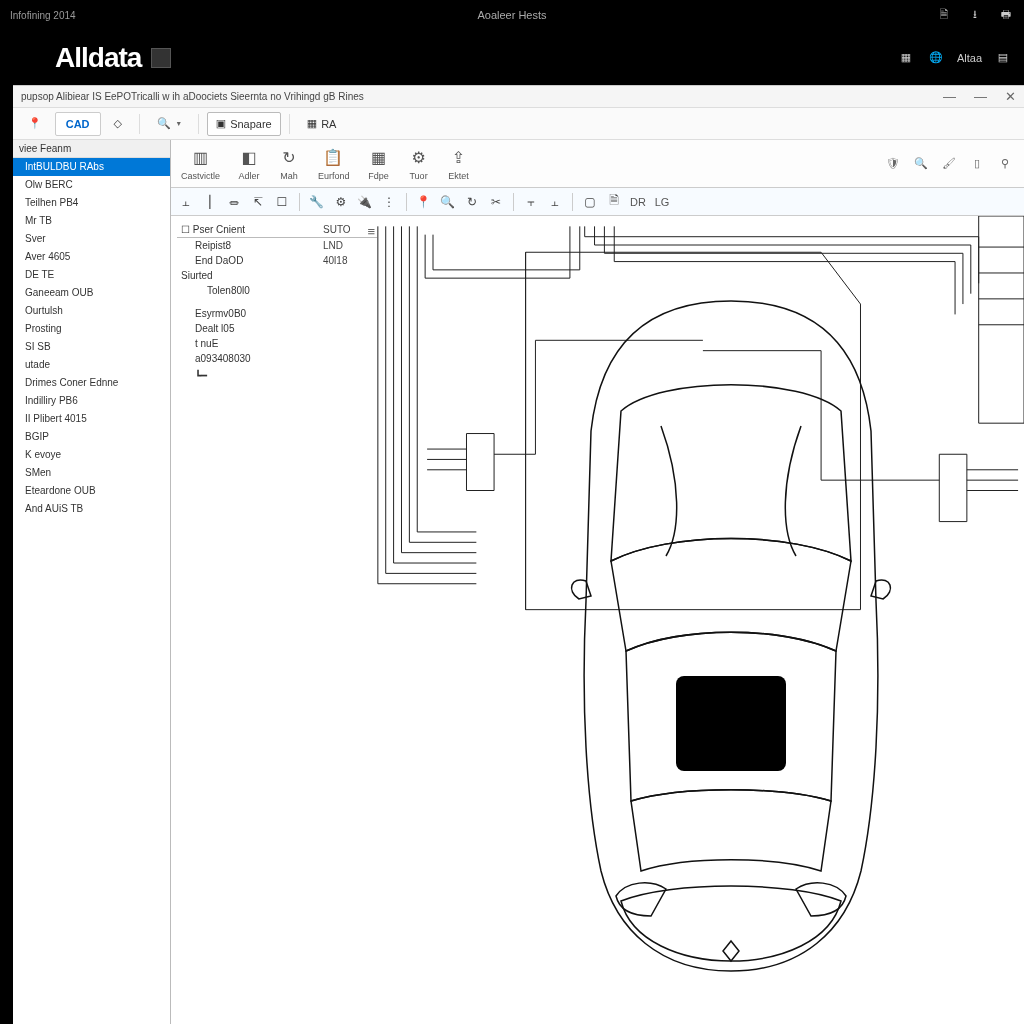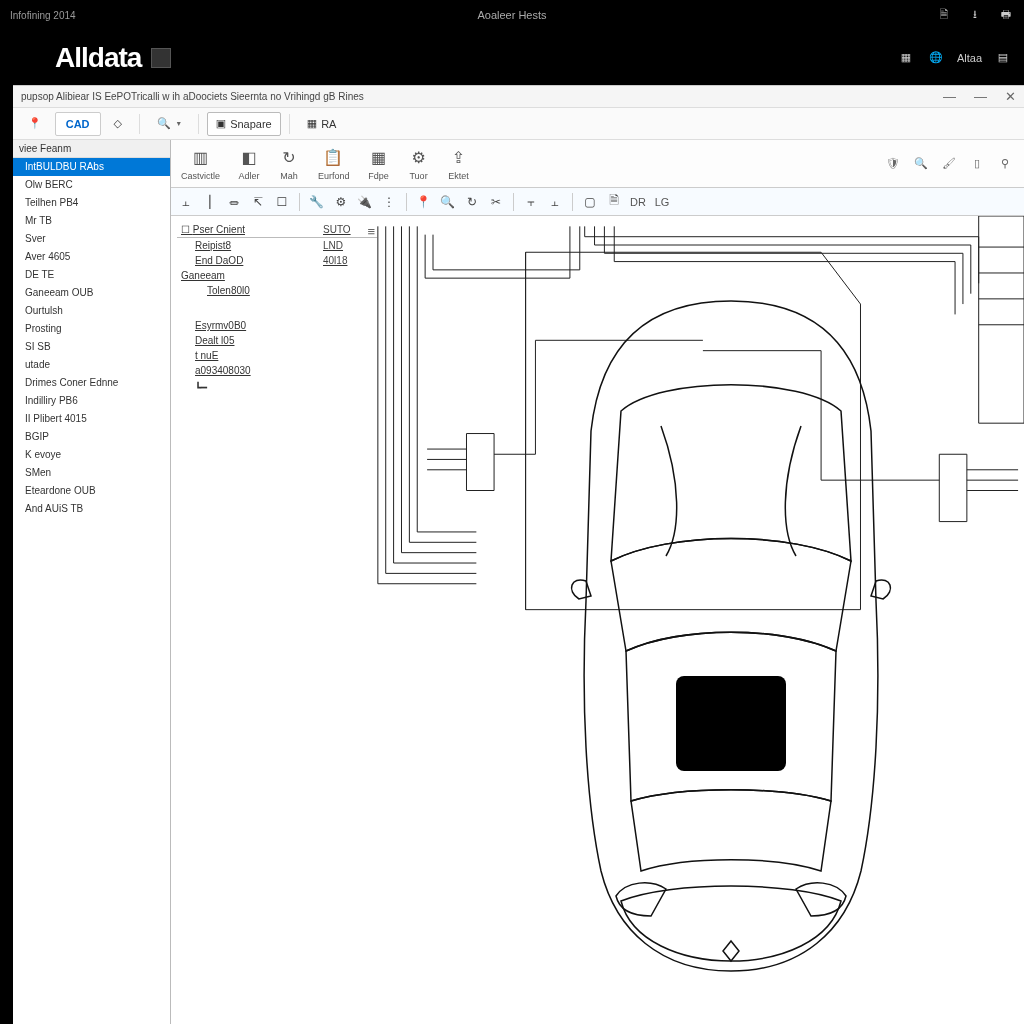--- a/index.html
+++ b/index.html
@@ -46,21 +46,21 @@
 .ribbon-right .ico { width: 18px; height: 18px; color: #666; display: flex; align-items: center; justify-content: center; }
 
 .toolstrip { height: 28px; background: #f7fbff; border-bottom: 1px solid #ccc; display: flex; align-items: center; padding: 0 6px; gap: 6px; font-size: 12px; color: #444; }
 .toolstrip .ts { display: inline-flex; align-items: center; justify-content: center; min-width: 18px; height: 20px; }
 .toolstrip .tstxt { font-size: 11px; color: #555; }
 .ts-sep { width: 1px; height: 18px; background: #ccc; margin: 0 2px; }
 
 .canvas-area { flex: 1; position: relative; background: #fff; overflow: hidden; }
 
 .props { position: absolute; left: 6px; top: 6px; width: 200px; background: #fff; font-size: 10px; color: #333; z-index: 5; }
-.props-row { display: flex; padding: 2px 4px; gap: 20px; text-decoration: underline; }
+.props-row { display: flex; padding: 2px 4px; gap: 8px; }
 .props-row .pk { flex: 1; }
 .props-row .pv { width: 50px; text-align: left; color: #444; }
 .props-row.head { border-bottom: 1px solid #bbb; font-weight: normal; }
 .props-row.head .pk::before { content: "☐ "; }
 .props-menu { position: absolute; right: 2px; top: 2px; font-size: 13px; color: #666; }
 .props .indent1 { padding-left: 18px; }
 .props .indent2 { padding-left: 30px; flex-direction: column; }
 
 .statusbar { height: 20px; border-top: 1px solid #ccc; background: #fafafa; display: flex; align-items: center; padding: 0 8px; font-size: 10px; color: #555; justify-content: space-between; }
 
@@ -218,21 +218,21 @@
           </div>
           <div class="props-row indent1">
               <span class="pk">Reipist8</span>
               <span class="pv">LND</span>
             </div>
           <div class="props-row indent1">
               <span class="pk">End DaOD</span>
               <span class="pv">40l18</span>
             </div>
           <div class="props-row">
-              <span class="pk">Ganeeam</span>
+              <span class="pk">Siurted</span>
               <span class="pv"></span>
             </div>
           <div class="props-row indent2">
               <span class="pk">Tolen80l0</span>
               <span class="pv"></span>
             </div>
           <div class="props-row indent1">
               <span class="pk">Esyrmv0B0</span>
               <span class="pv"></span>
             </div>

